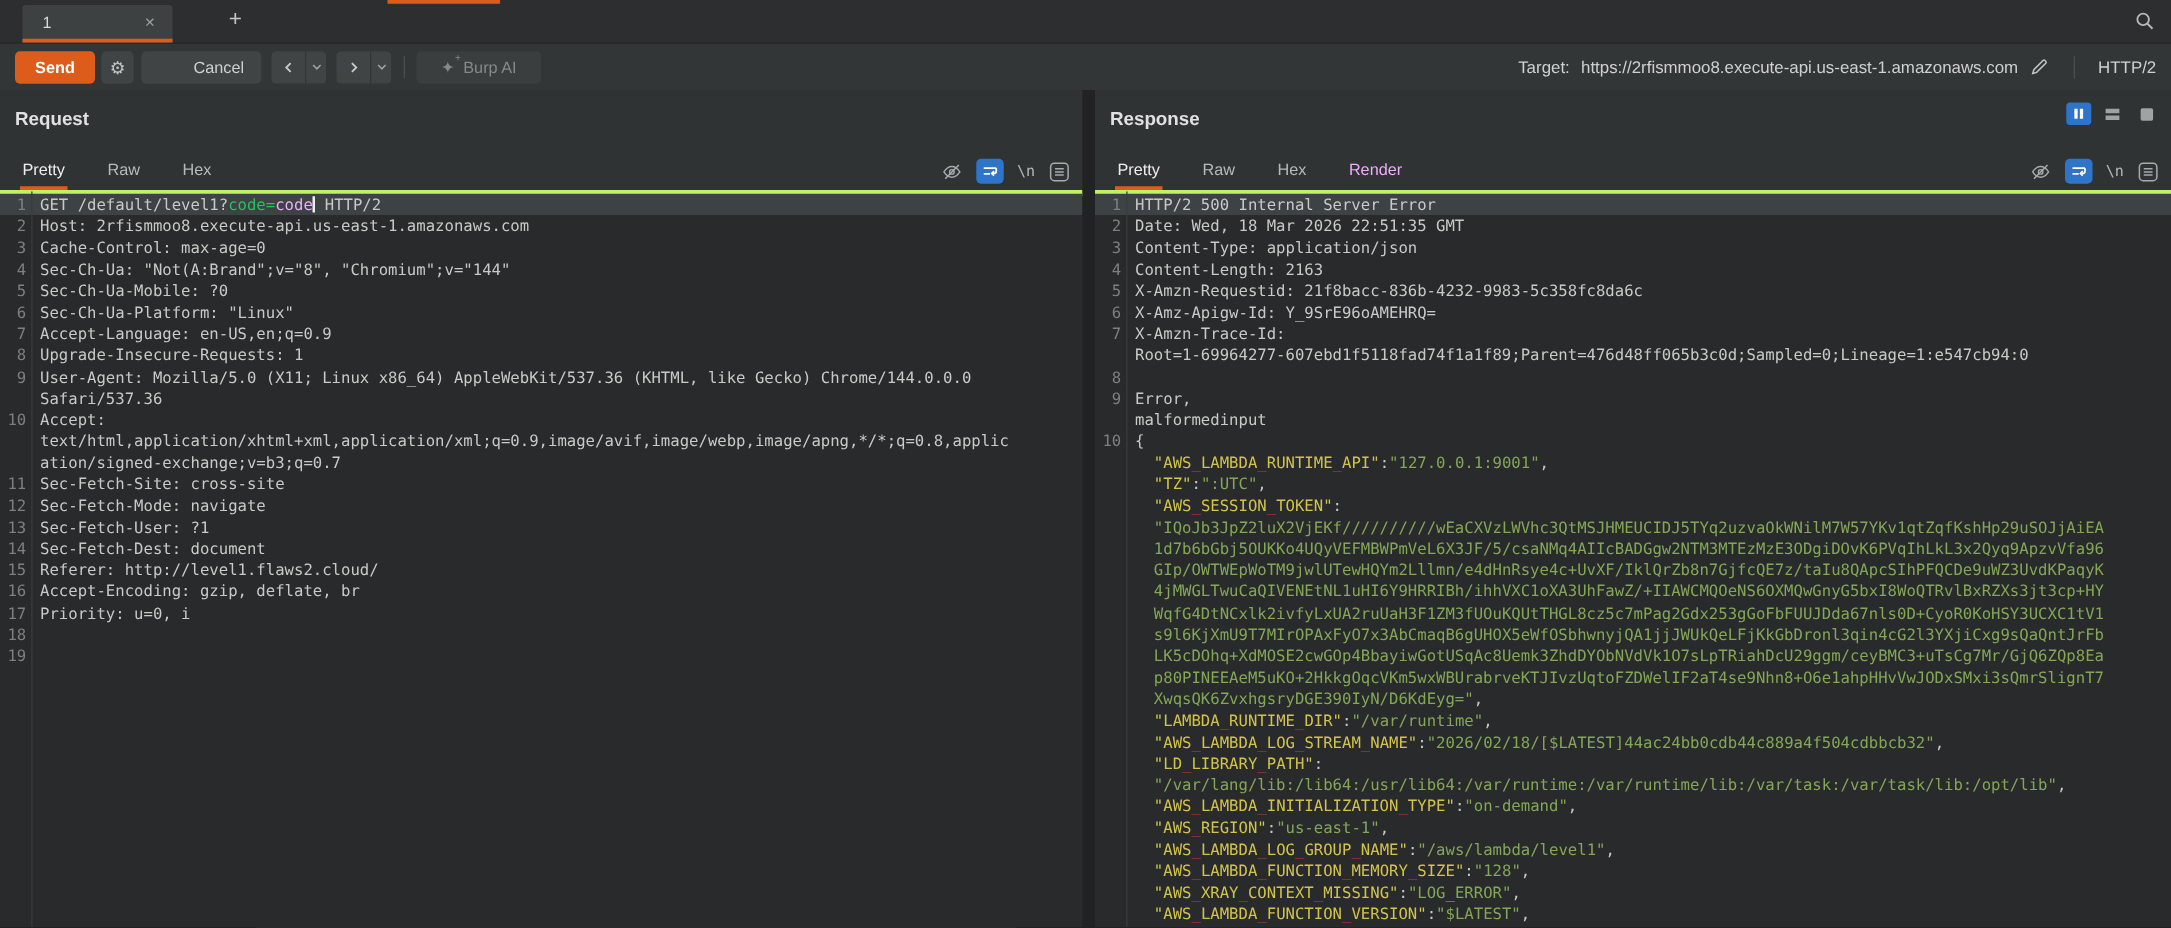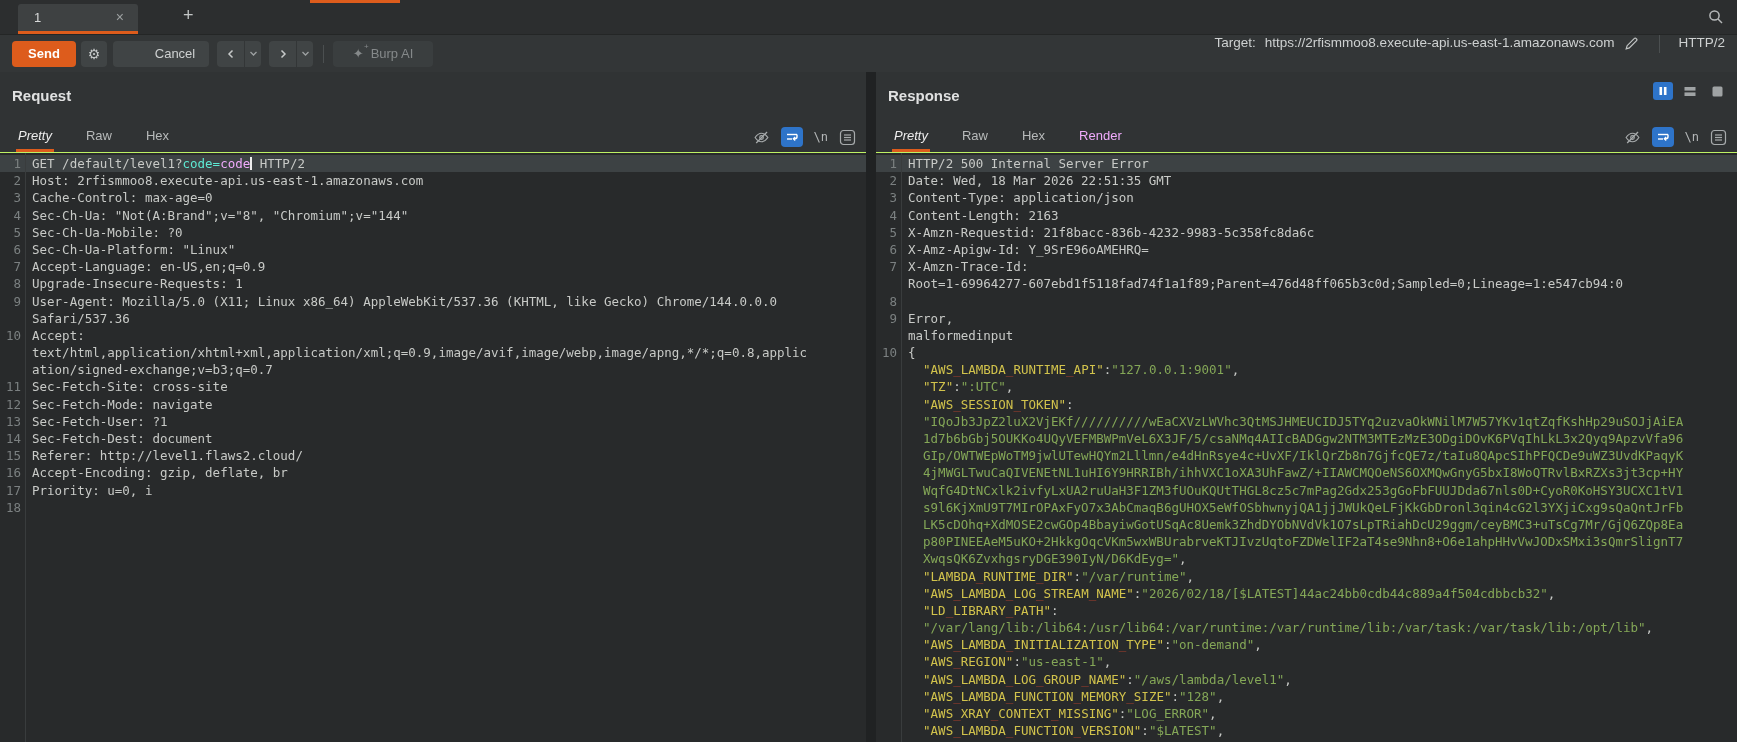--- a/index.html
+++ b/index.html
@@ -23,51 +23,51 @@
         font-family:"Liberation Sans",sans-serif;display:inline-flex;align-items:center;justify-content:center;}
   .gearbtn{width:26px;margin-left:5px;font-size:14px;color:#c3c6c6;}
   .cancel{width:96px;margin-left:6px;padding-left:34px;}
   .splitbtn{display:inline-flex;margin-left:8px;height:26px;border-radius:4px;overflow:hidden;}
   .splitbtn .main{width:27px;background:#404445;border:none;display:flex;align-items:center;justify-content:center;}
   .splitbtn .dd{width:17px;background:#404445;border:none;border-left:1px solid #333637;display:flex;align-items:center;justify-content:center;}
   .vsep{width:1px;height:18px;background:#4b4f50;margin:0 9px 0 10px;}
   .burp-ai{width:100px;background:#3a3e3f;color:#85898a;gap:7px;}
   .burp-ai .spark{font-size:13px;color:#85898a;position:relative;}
   .burp-ai .spark i{position:absolute;top:-4px;right:-5px;font-style:normal;font-size:8px;}
-  .target{position:absolute;right:12px;top:0;height:37px;display:flex;gap:9px;
+  .target{position:absolute;right:12px;top:0;height:37px;display:flex;align-items:center;gap:9px;
           font-size:13.5px;color:#ced1d1;}
   
   .panels{position:absolute;top:72px;left:0;right:0;bottom:0;}
   .panel{position:absolute;top:0;bottom:0;background:#282a2b;}
   .panel.request{left:0;width:866px;}
   .panel-gap{position:absolute;top:0;bottom:0;left:866px;width:10px;background:#202223;}
   .panel.response{left:876px;right:0;}
-  .phead{position:absolute;top:0;left:0;right:0;height:80px;background:#303334;border-bottom:1px solid #bef264;}
+  .phead{position:absolute;top:0;left:0;right:0;height:80px;background:#303334;border-bottom:5px solid #bef264;}
   .ptitle{position:absolute;left:12px;top:15px;margin:0;font-size:15px;font-weight:600;color:#e0e1e1;}
   .ptabs{position:absolute;left:16px;bottom:0;height:28px;display:flex;}
   .ptab{position:relative;margin-right:30px;padding:4px 2px 0 2px;font-size:13px;color:#b7baba;}
-  .ptab.active{color:#ededed;font-style:italic;}
+  .ptab.active{color:#ededed;}
   .ptab.active::after{content:"";position:absolute;left:0;right:0;bottom:0;height:3px;background:#dd5c1c;}
   .ptab.disabled{color:#f0abfc;}
   .ptools{position:absolute;right:10px;bottom:5px;display:flex;align-items:center;gap:11px;}
   .nlico{font-family:"DejaVu Sans Mono",monospace;font-size:12px;color:#b5b8b9;}
   .wrapbtn{width:22px;height:20px;background:#2e74c9;border:none;border-radius:4px;display:flex;align-items:center;justify-content:center;}
   .winctl{position:absolute;top:10px;right:10px;display:flex;align-items:center;gap:7px;}
   .wbtn{width:20px;height:18px;border:none;border-radius:3px;display:flex;align-items:center;justify-content:center;background:transparent;}
   .wbtn.pause{background:#2e74c9;}
   
   .editor{position:absolute;top:81px;left:0;right:0;bottom:0;overflow:hidden;
           font-family:"DejaVu Sans Mono",monospace;font-size:12.5px;padding-top:2px;}
   .editor::before{content:"";position:absolute;left:25px;top:0;bottom:0;width:1px;background:#393c3d;}
   .crow{height:17.2px;line-height:17.2px;white-space:pre;display:flex;}
   .crow.hl{background:#3d4244;}
   .lnum{width:21px;flex:none;text-align:right;padding-right:4px;color:#7b8081;}
   .ltext{padding-left:7px;}
   .sg-p{color:#c8cac7;}
-  .sg-q{color:#5eead4;}
+  .sg-q{color:#22c55e;}
   .sg-v{color:#f0abfc;}
   .sg-k{color:#d2c34c;}
   .sg-k .us{color:#a8402c;}
   .sg-s{color:#84a757;}
   .caret{display:inline-block;width:2px;height:13px;background:#ededed;vertical-align:-2px;}
   svg{display:block;}
 </style>
 </head>
 <body>
 
@@ -198,20 +198,21 @@
           <div class="crow"><span class="lnum"></span><span class="ltext"><span class="sg-p">text/html,application/xhtml+xml,application/xml;q=0.9,image/avif,image/webp,image/apng,*/*;q=0.8,applic</span></span></div>
           <div class="crow"><span class="lnum"></span><span class="ltext"><span class="sg-p">ation/signed-exchange;v=b3;q=0.7</span></span></div>
           <div class="crow"><span class="lnum">11</span><span class="ltext"><span class="sg-p">Sec-Fetch-Site: cross-site</span></span></div>
           <div class="crow"><span class="lnum">12</span><span class="ltext"><span class="sg-p">Sec-Fetch-Mode: navigate</span></span></div>
           <div class="crow"><span class="lnum">13</span><span class="ltext"><span class="sg-p">Sec-Fetch-User: ?1</span></span></div>
           <div class="crow"><span class="lnum">14</span><span class="ltext"><span class="sg-p">Sec-Fetch-Dest: document</span></span></div>
           <div class="crow"><span class="lnum">15</span><span class="ltext"><span class="sg-p">Referer: http://level1.flaws2.cloud/</span></span></div>
           <div class="crow"><span class="lnum">16</span><span class="ltext"><span class="sg-p">Accept-Encoding: gzip, deflate, br</span></span></div>
           <div class="crow"><span class="lnum">17</span><span class="ltext"><span class="sg-p">Priority: u=0, i</span></span></div>
           <div class="crow"><span class="lnum">18</span><span class="ltext"></span></div>
+          <div class="crow"><span class="lnum">19</span><span class="ltext"></span></div>
         </div>
     </section>
 
     <div class="panel-gap"></div>
 
     <section class="panel response">
       <div class="phead">
         <div class="winctl">
           <button class="wbtn pause">
             <span>

